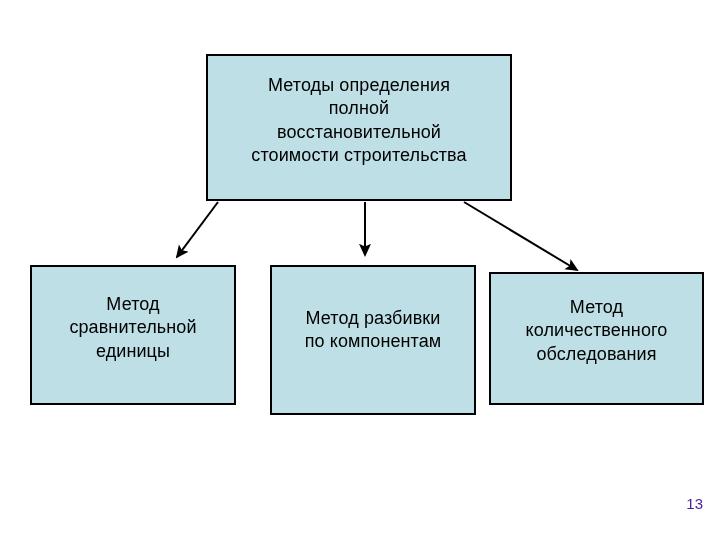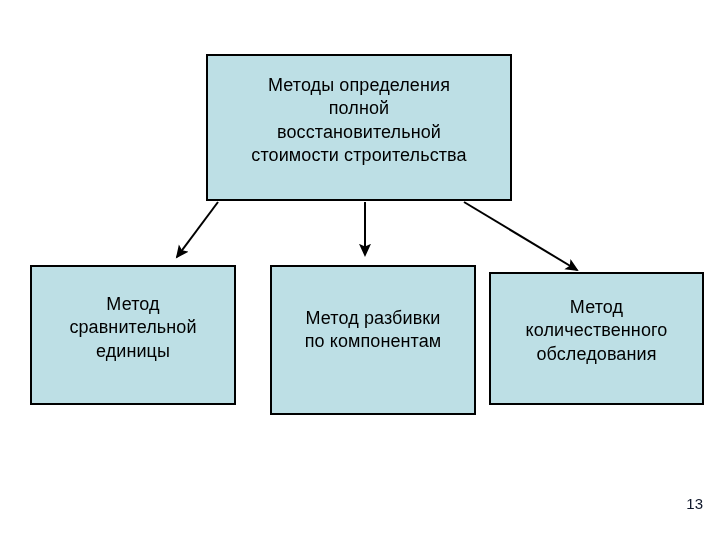--- a/index.html
+++ b/index.html
@@ -82,21 +82,21 @@
     top: 0;
     width: 720px;
     height: 540px;
     pointer-events: none;
   }
   #page-number {
     position: absolute;
     right: 17px;
     bottom: 28px;
     font-size: 15px;
-    color: #0f172a;
+    color: #4c1d95;
     font-family: "Liberation Sans", "DejaVu Sans", sans-serif;
   }
 </style>
 </head>
 <body>
 
 <div id="slide">
 
   <svg id="connector-layer" viewBox="0 0 720 540" width="720" height="540" xmlns="http://www.w3.org/2000/svg">
     <defs>

